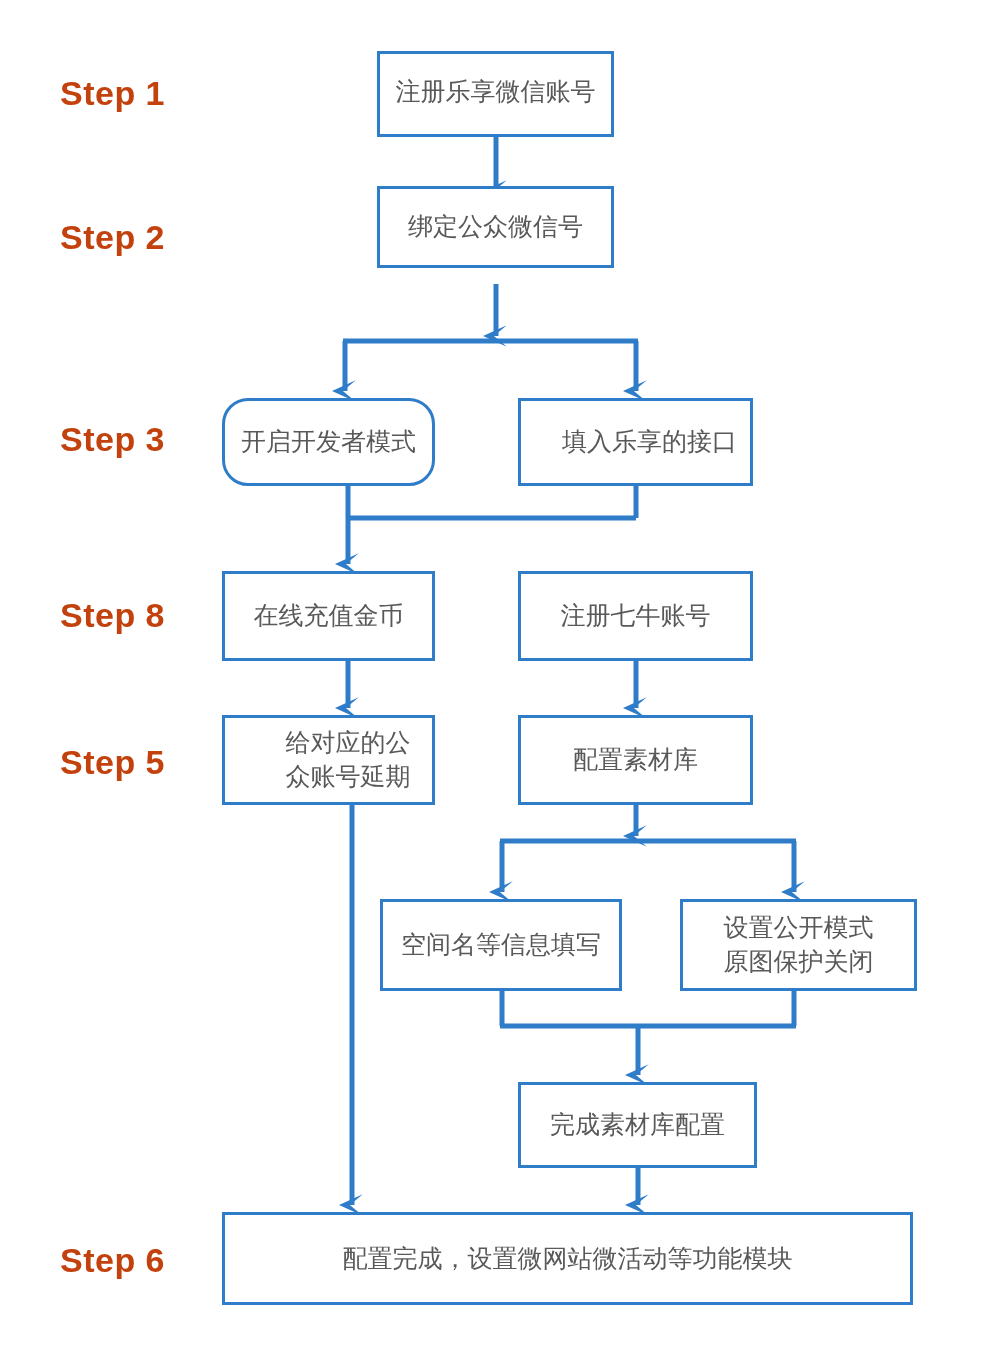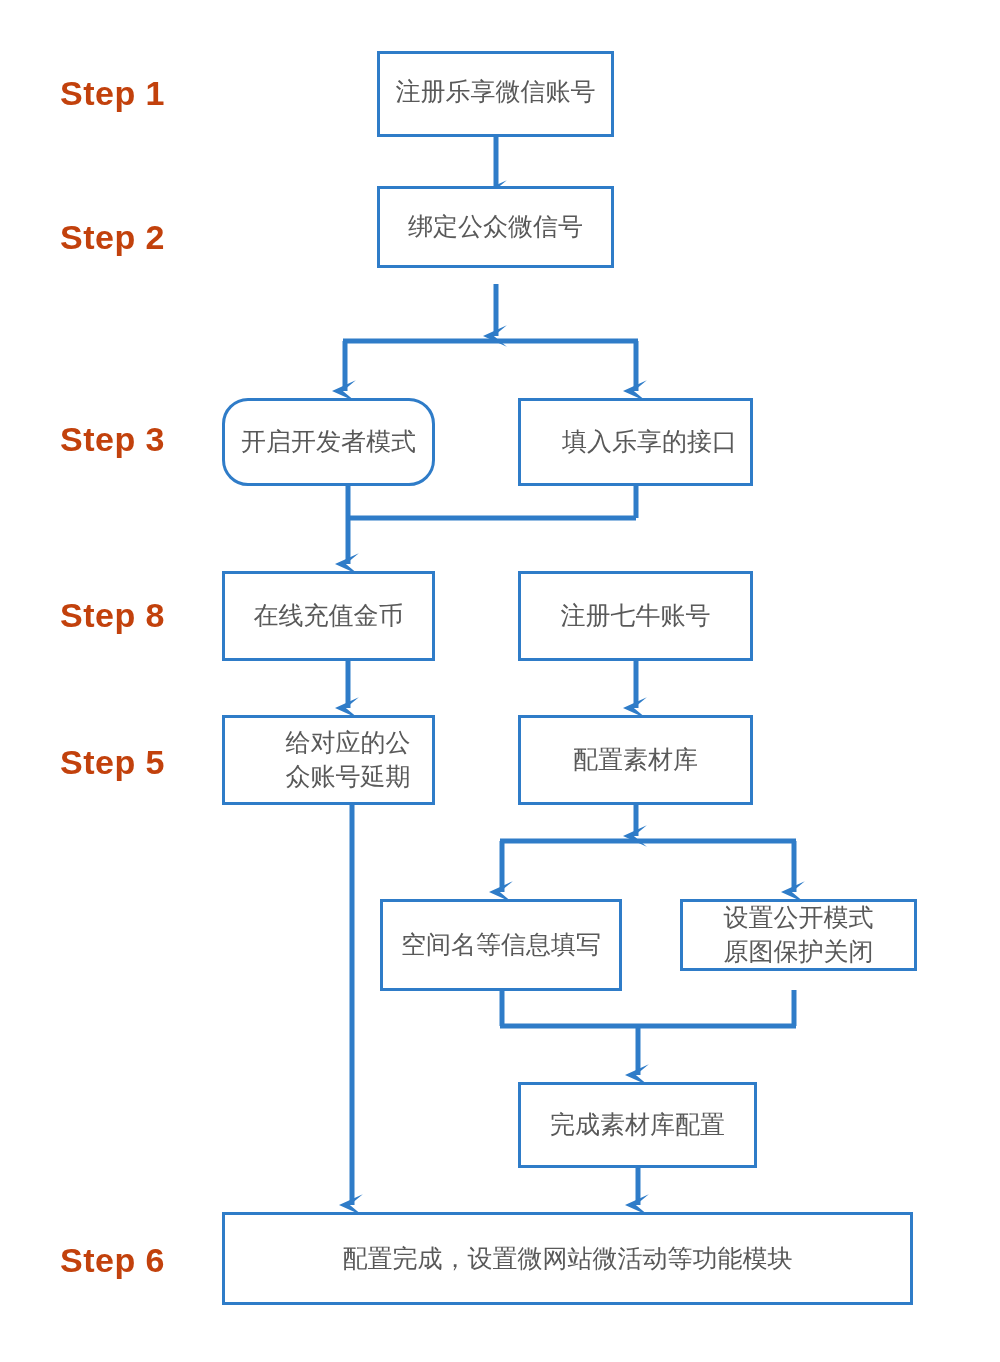--- a/index.html
+++ b/index.html
@@ -135,21 +135,21 @@
   </div>
 
   <div class="node" style="left:518px; top:715px; width:235px; height:90px;">
     <span class="node-text">配置素材库</span>
   </div>
 
   <div class="node" style="left:380px; top:899px; width:242px; height:92px;">
     <span class="node-text">空间名等信息填写</span>
   </div>
 
-  <div class="node" style="left:680px; top:899px; width:237px; height:72px;">
+  <div class="node" style="left:680px; top:899px; width:237px; height:92px;">
     <span class="node-text">设置公开模式
 原图保护关闭</span>
   </div>
 
   <div class="node" style="left:518px; top:1082px; width:239px; height:86px;">
     <span class="node-text">完成素材库配置</span>
   </div>
 
   <div class="node" style="left:222px; top:1212px; width:691px; height:93px;">
     <span class="node-text">配置完成，设置微网站微活动等功能模块</span>

